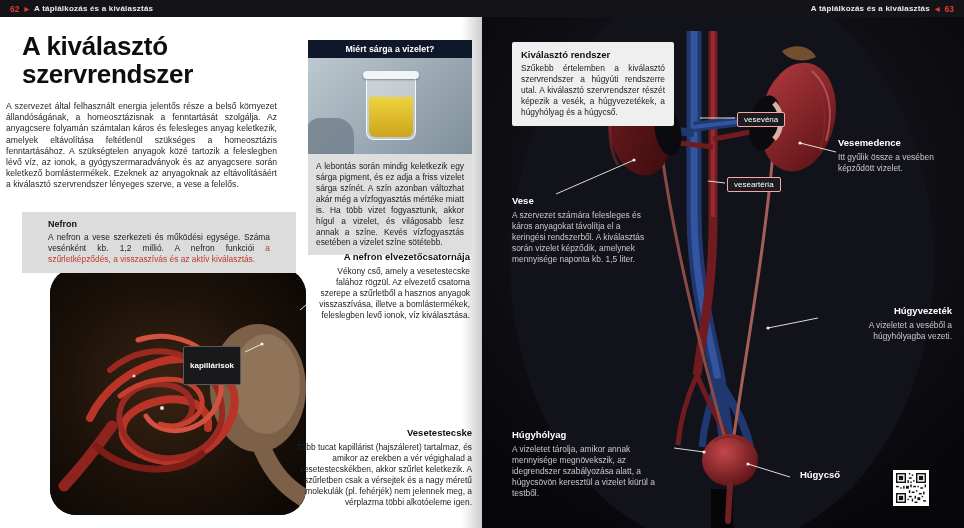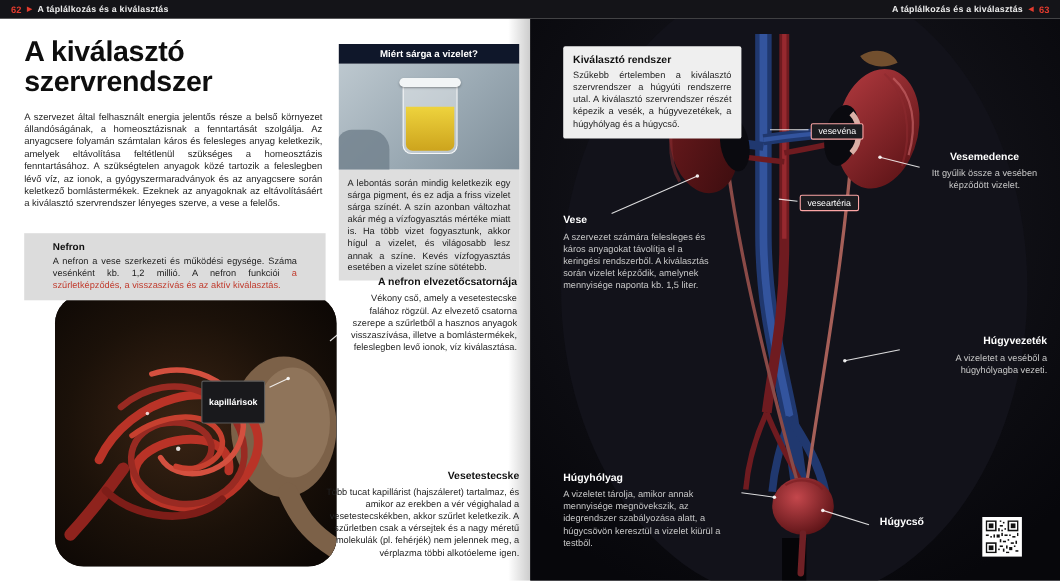--- a/index.html
+++ b/index.html
@@ -15,21 +15,21 @@
   .pagenum{color:#e23b2e;font-size:8.5px}
   .chapter{color:#ececec;letter-spacing:.2px}
   .arrow{color:#e23b2e;font-size:6px;line-height:1}
 
   
   #leftpage{left:0;top:17px;width:482px;height:511px;background:#fff}
   #gutter{left:462px;top:17px;width:20px;height:511px;z-index:2;
     background:linear-gradient(to right,rgba(0,0,0,0),rgba(0,0,0,.20))}
   #title{left:22px;top:33px;width:258px;font-size:26px;font-weight:800;color:#0e0e0e;
     line-height:1.06;letter-spacing:-.3px;z-index:4}
-  #intro{left:22px;top:101px;width:271px;font-size:8.6px;line-height:1.3;
+  #intro{left:6px;top:101px;width:271px;font-size:8.6px;line-height:1.3;
     text-align:justify;color:#1f1f1f;z-index:4}
   #nefronbox{left:22px;top:212px;width:274px;background:#dcdcdc;padding:7px 26px 8px;z-index:4}
   .box-title{font-size:9px;font-weight:bold;color:#101010;margin-bottom:3px}
   .box-text{font-size:8.4px;line-height:1.3;color:#222;text-align:justify}
   .hl-red{color:#c0392b}
 
   
   #urinebox{left:308px;top:40px;width:164px;z-index:4}
   #urinehead{background:#0f172a;color:#fff;font-size:8.8px;font-weight:bold;
     text-align:center;padding:4px 2px}
@@ -63,21 +63,21 @@
   #rightbg{left:482px;top:17px;width:482px;height:511px;background:#0a0a0f;overflow:hidden}
   #sysbox{left:512px;top:42px;width:162px;background:#efefef;padding:7px 9px 8px;
     border-radius:2px;z-index:5}
   #sysbox .box-title{font-size:9.5px}
   .organ-tag{position:absolute;background:#1c1c20;color:#fff;font-size:8px;font-weight:normal;
     padding:2px 6px;border:1px solid #fca5a5;border-radius:2px;z-index:5;white-space:nowrap}
   #veintag{left:737px;top:112px}
   #arterytag{left:727px;top:177px}
   .wnote .note-title{color:#fff}
   .wnote .note-text{color:#c9c9c9}
-  #pelvisnote{left:838px;top:138px;width:114px;text-align:center}
+  #pelvisnote{left:838px;top:138px;width:114px;text-align:left}
   #kidneynote{left:512px;top:196px;width:142px}
   #ureternote{left:820px;top:306px;width:132px;text-align:right}
   #bladdernote{left:512px;top:430px;width:160px}
   #urethranote{left:742px;top:470px;width:98px;text-align:right}
   #qr{left:893px;top:470px;width:36px;height:36px;background:#fff;padding:3px;z-index:5}
 
   #leaders{left:0;top:0;width:964px;height:528px;z-index:3;pointer-events:none}
   svg{display:block}
 </style>
 </head>

